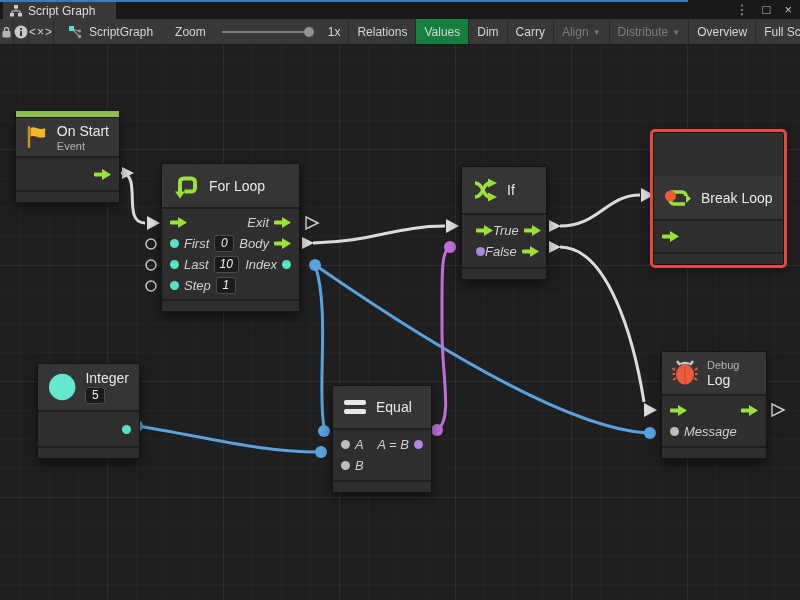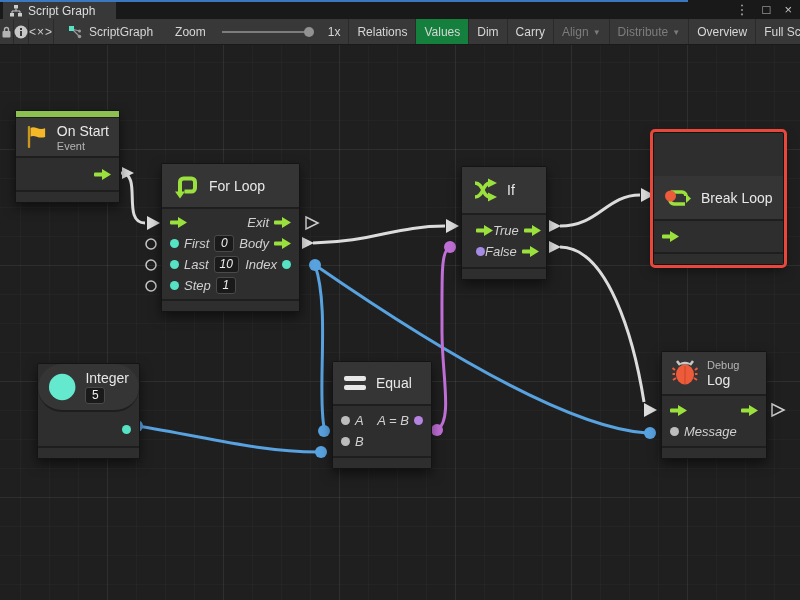--- a/index.html
+++ b/index.html
@@ -71,23 +71,23 @@
   #node-onstart .port-row{height:26px;}
   #node-forloop{left:161px;top:118px;width:139px;}
   #node-forloop .node-header{height:45px;text-align:center;}
   #node-if{left:461px;top:121px;width:86px;}
   #node-if .node-header{height:48px;}
   #node-if .node-body{padding:5px 0;margin-left:6px;}
   #node-break{left:653px;top:87px;width:131px;outline:3px solid #e8473c;}
   #node-break .node-header{height:45px;margin-top:43px;}
   #node-break .port-row{height:25px;}
   #node-integer{left:37px;top:318px;width:103px;}
-  #node-integer .node-header{height:48px;border-radius:24px;}
+  #node-integer .node-header{height:48px;}
   #node-integer .port-row{height:28px;}
-  #node-equal{left:332px;top:316px;width:100px;}
+  #node-equal{left:332px;top:340px;width:100px;}
   #node-equal .node-header{height:44px;}
   #node-equal .node-body{padding:4px 0;}
   #node-debug{left:661px;top:306px;width:106px;}
   #node-debug .node-header{height:44px;}
   #node-debug .node-body{padding:4px 0;}
   .hcol{display:flex;flex-direction:column;justify-content:center;gap:1px;}
 </style>
 </head>
 <body>
 

